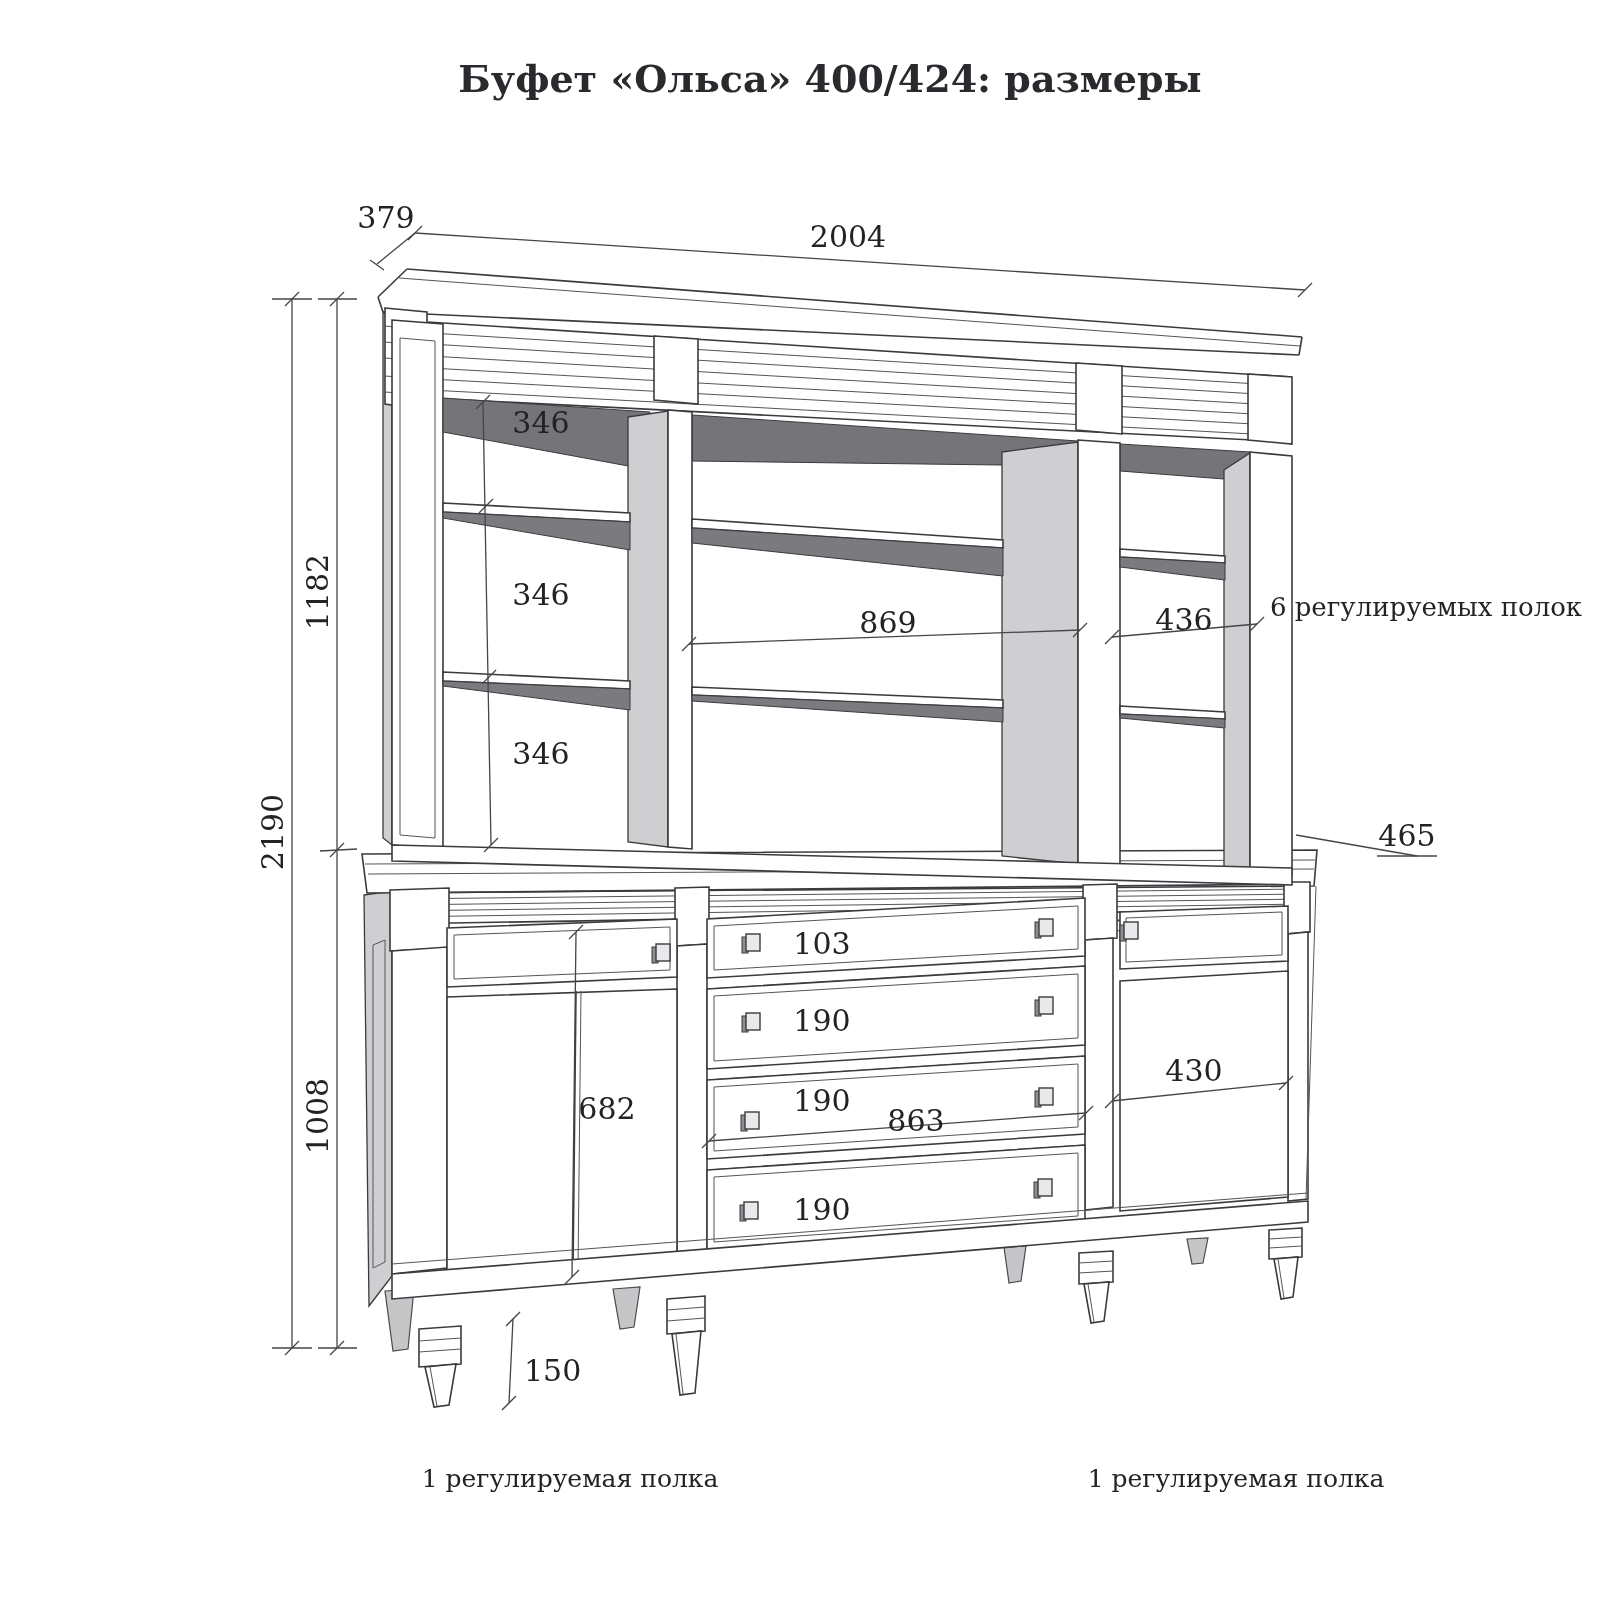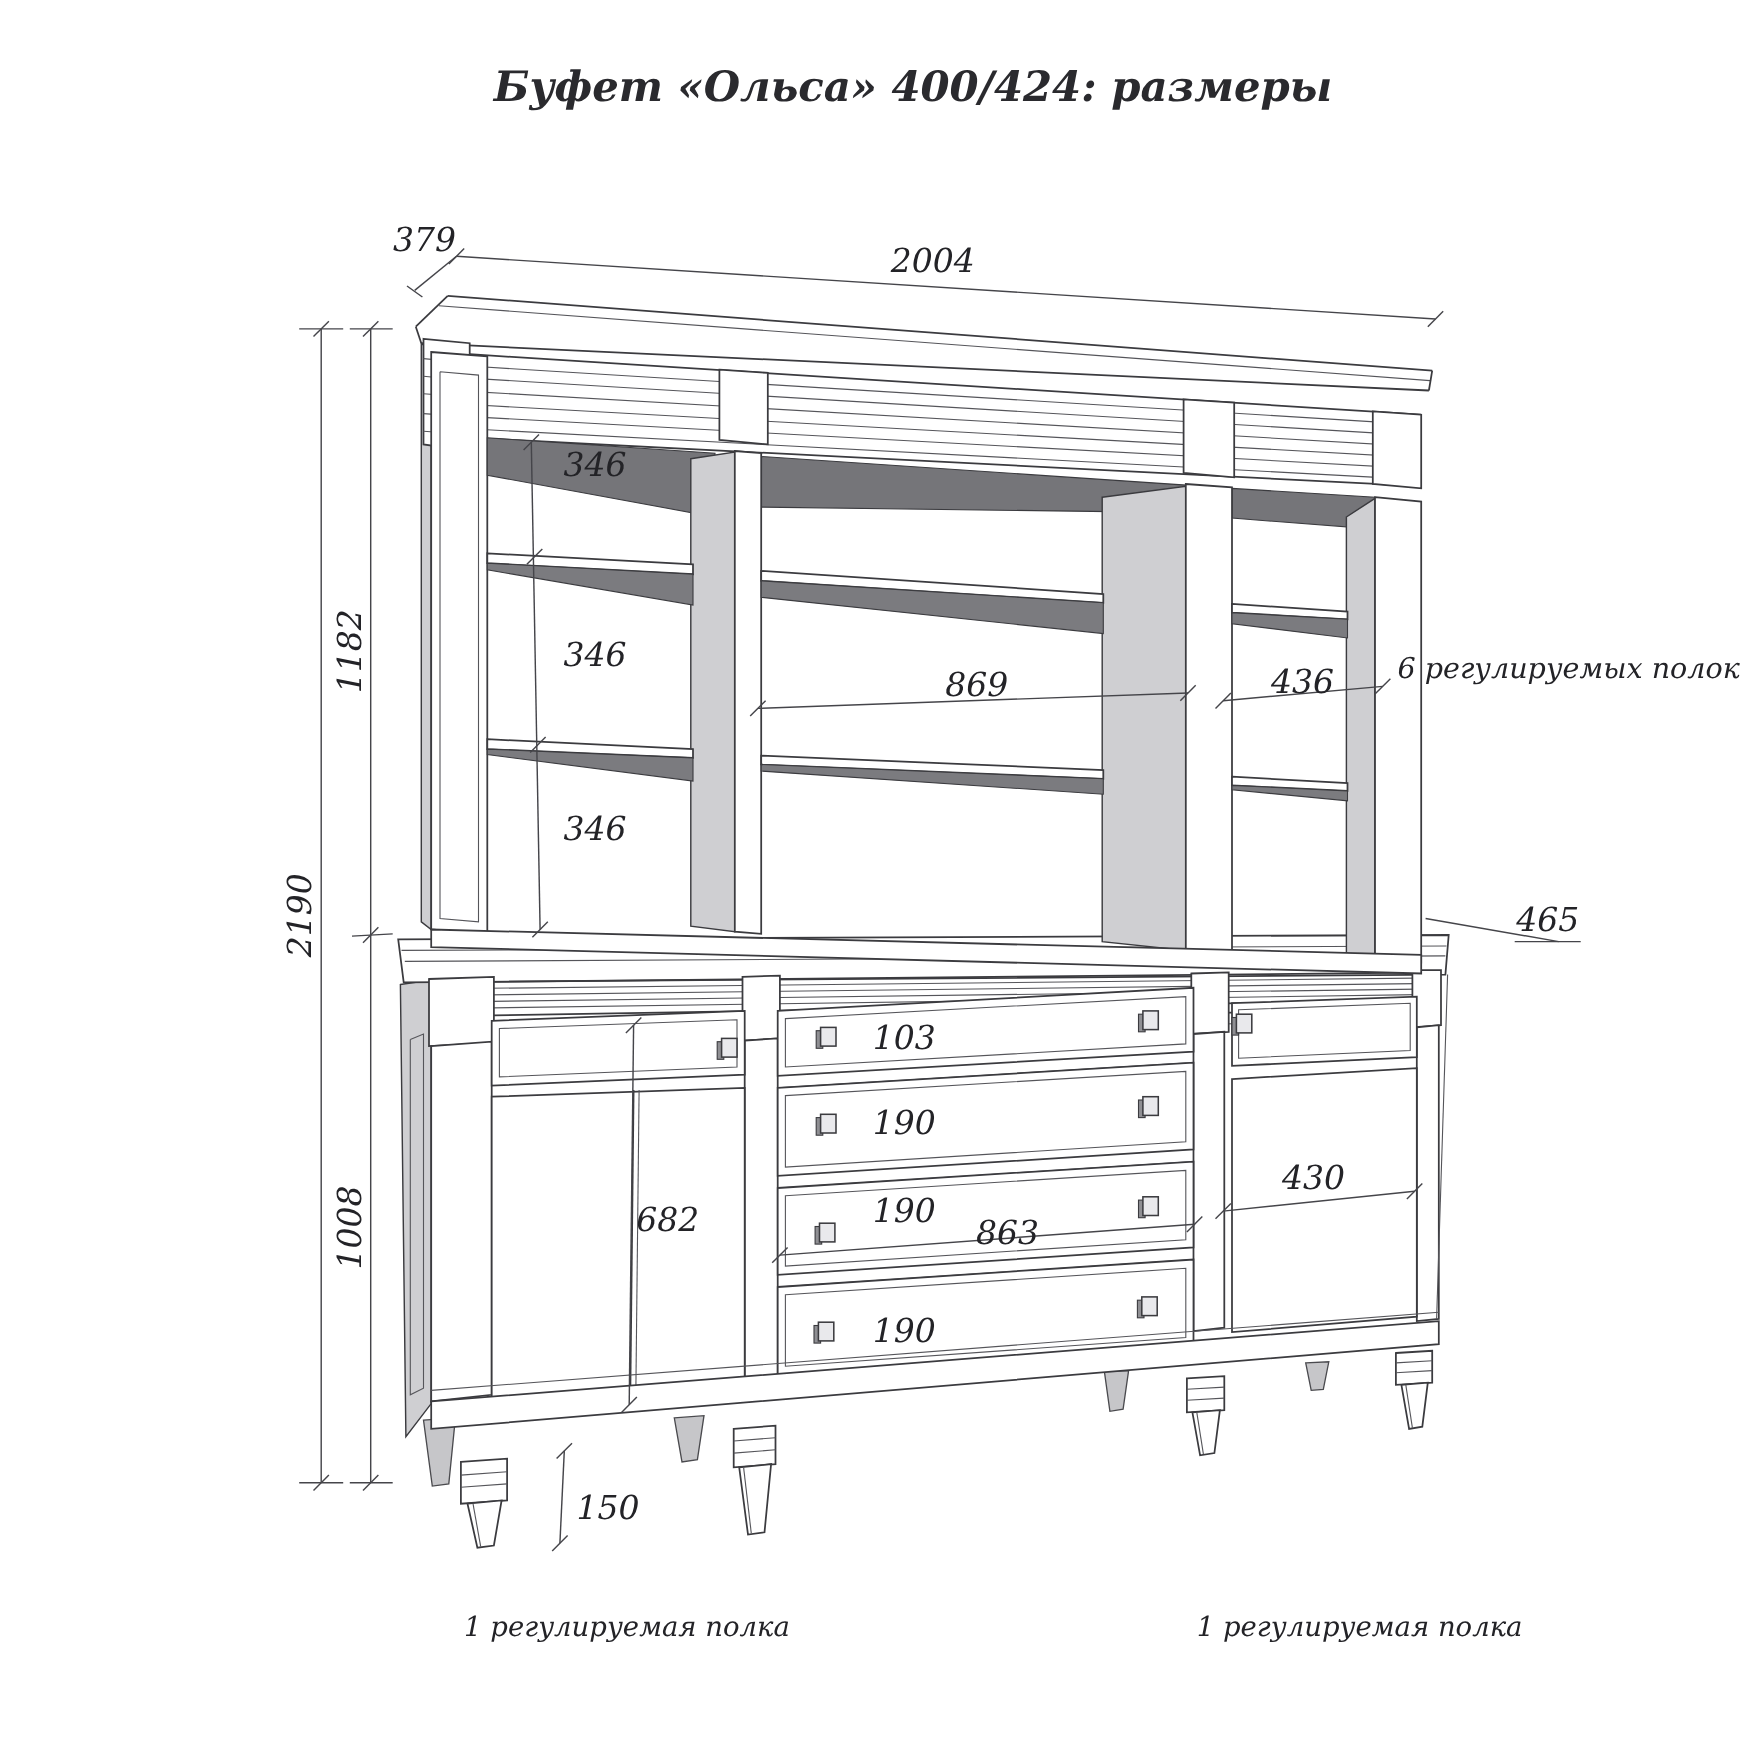--- a/index.html
+++ b/index.html
@@ -1,16 +1,16 @@
 <!DOCTYPE html>
 <html><head>
 <meta charset="utf-8">
 <style>
   html,body{margin:0;padding:0;background:#ffffff;}
-  #page{position:relative;width:1600px;height:1600px;background:#ffffff;overflow:hidden;font-style:italic;}
+  #page{position:relative;width:1600px;height:1600px;background:#ffffff;overflow:hidden;}
   svg{position:absolute;left:0;top:0;}
   text{font-family:"DejaVu Serif","Liberation Serif",serif;fill:#232327;}
   .dimtxt{font-size:30px;}
   .notetxt{font-size:26px;}
   .captxt{font-size:25px;}
   .titletxt{font-size:38px;font-weight:bold;fill:#2a2a2e;}
   .ln{stroke:#3b3b3f;stroke-width:1.6;fill:none;}
   .thin{stroke:#55555a;stroke-width:1;fill:none;}
   .dim{stroke:#45454a;stroke-width:1.3;fill:none;}
   .wh{fill:#ffffff;stroke:#3b3b3f;stroke-width:1.6;}

